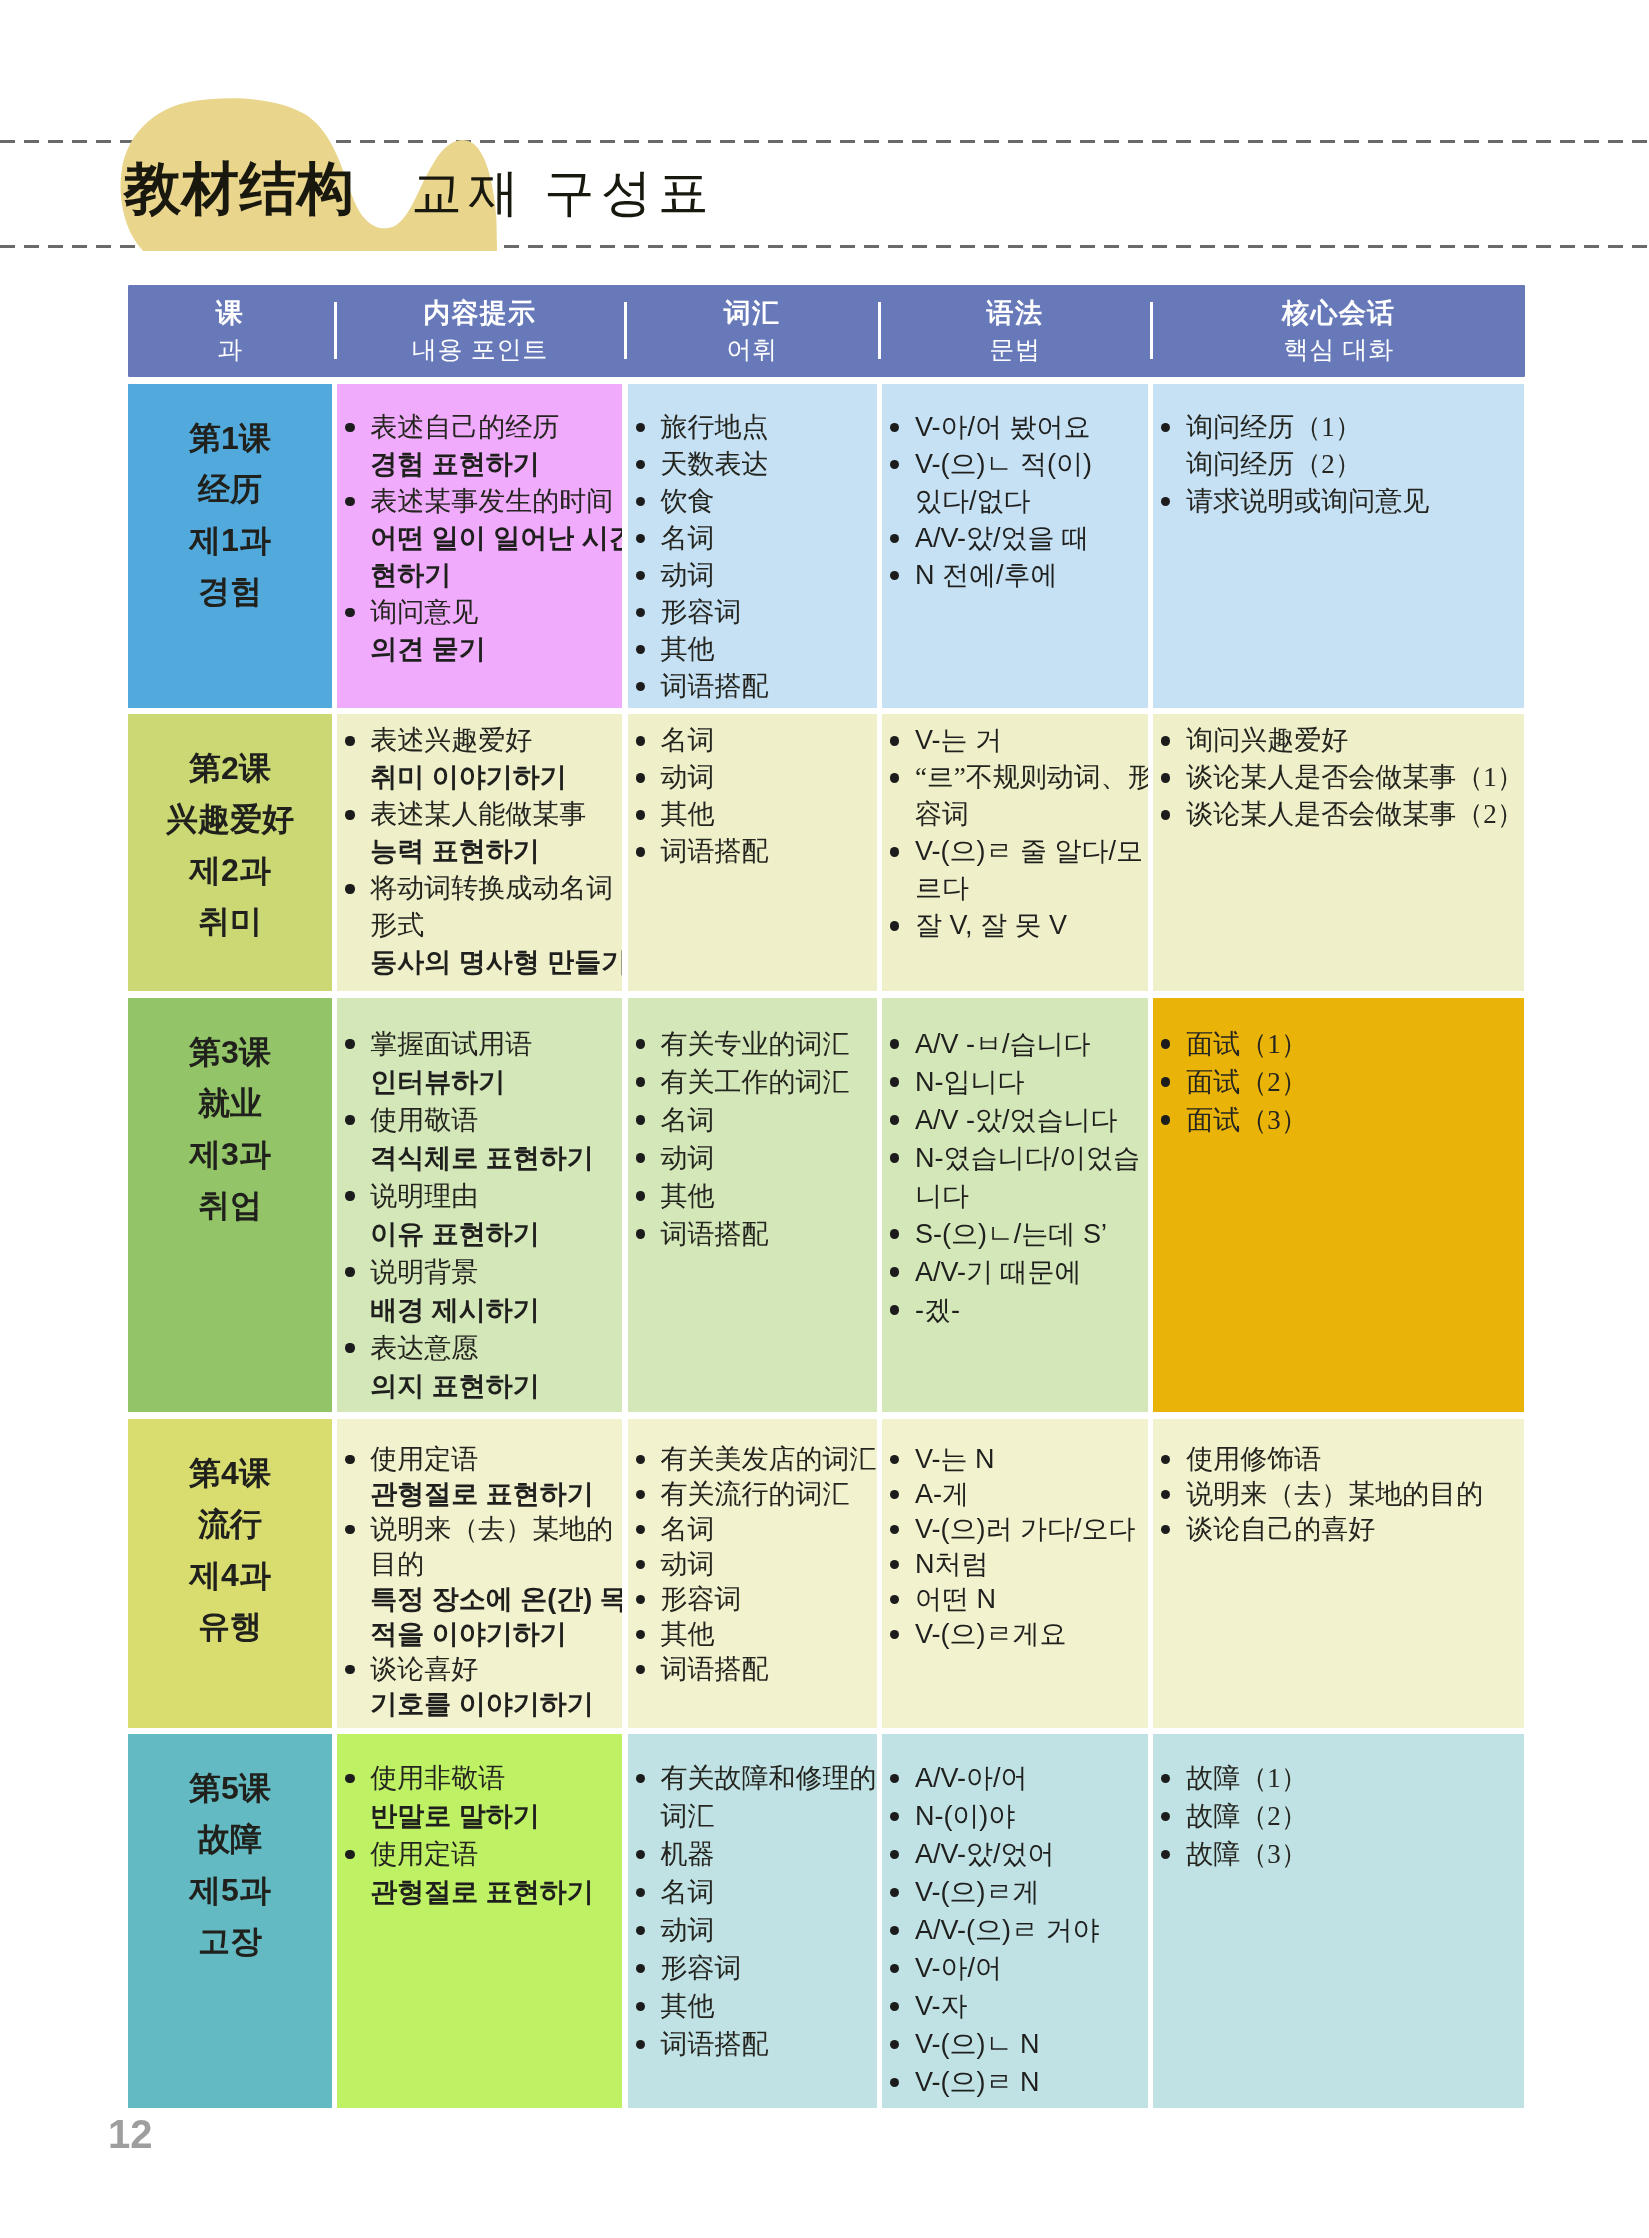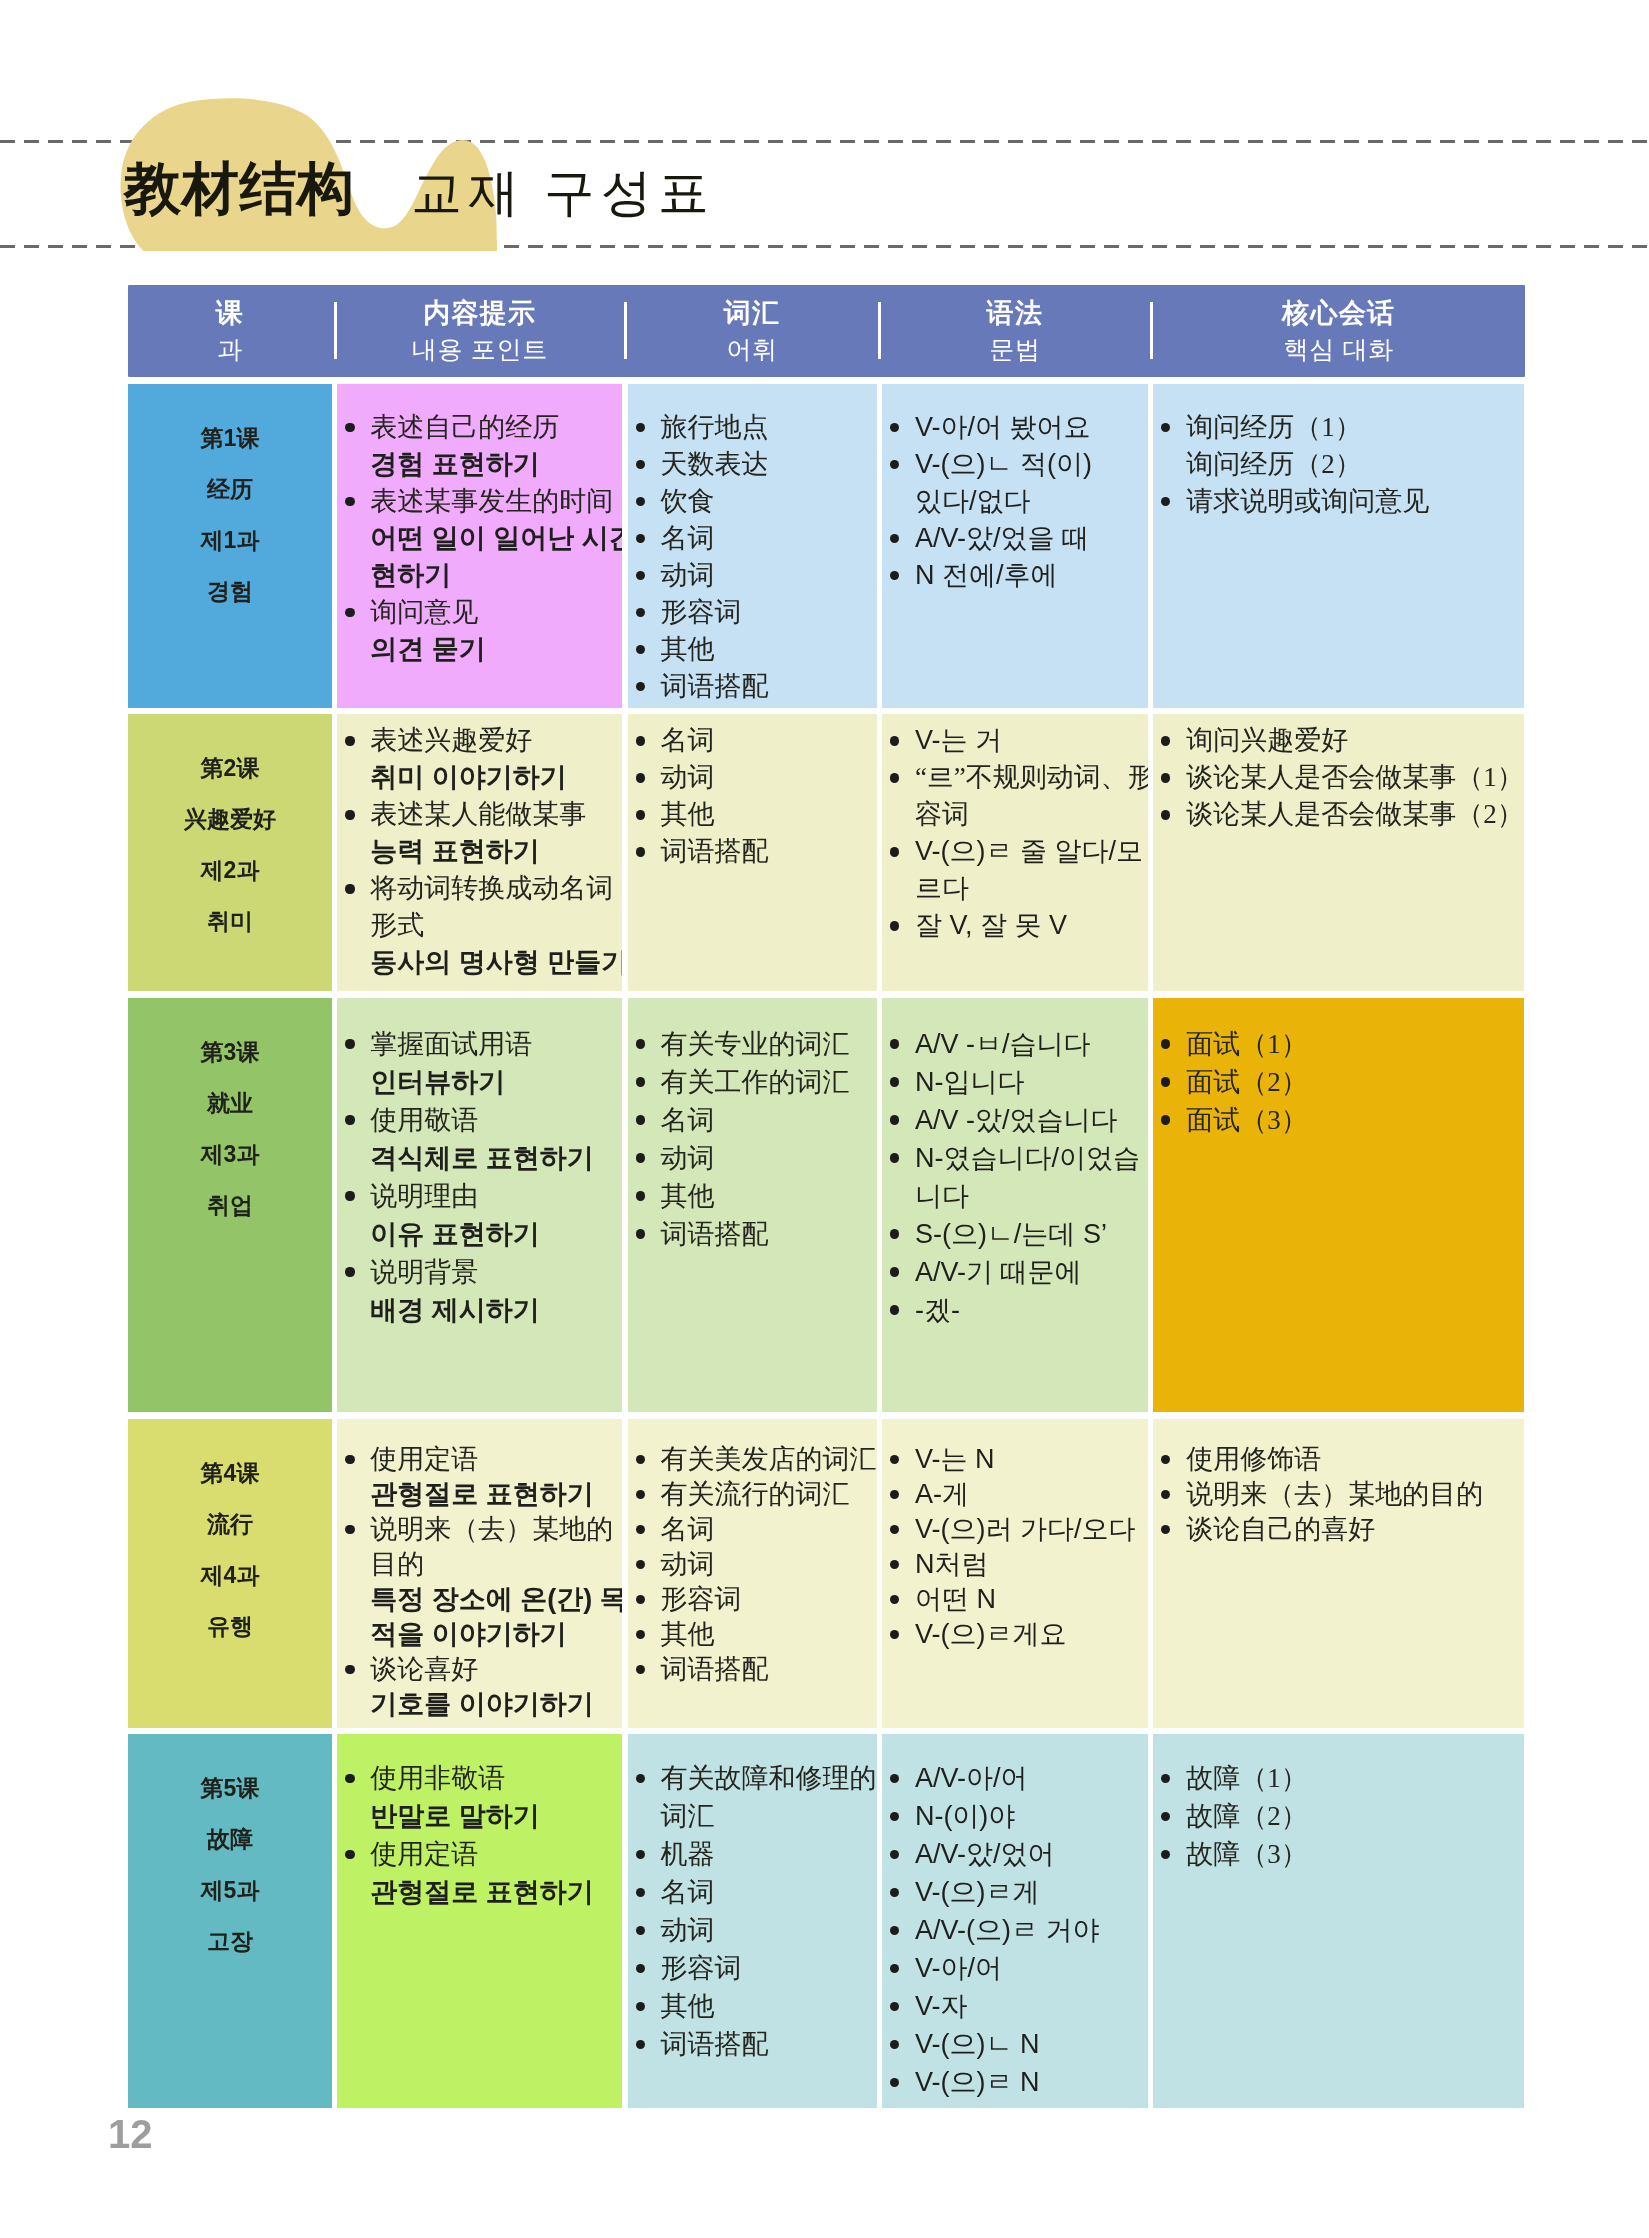--- a/index.html
+++ b/index.html
@@ -39,21 +39,21 @@
     display:grid;grid-template-columns:204px 285px 249px 266px 371px;column-gap:5.3px;
     overflow:hidden;
   }
   .row.r0{height:324px;--lh:37px;--pad:25px;}
   .row.r1{height:277px;--lh:37px;--pad:8px;}
   .row.r2{height:414px;--lh:38px;--pad:27px;}
   .row.r3{height:309px;--lh:35px;--pad:23px;}
   .row.r4{height:374px;--lh:38px;--pad:25px;}
   .cell{overflow:hidden;}
   .cell.lesson{text-align:center;padding-top:29px;}
-  .lline{line-height:51px;font-size:23px;font-weight:700;color:#20211c;}
+  .lline{line-height:51px;font-size:32px;font-weight:700;color:#20211c;}
   .lline.zh{font-family:"Liberation Sans",sans-serif;}
   .lline.ko{font-family:"Liberation Sans",sans-serif;font-weight:600;}
   .cell.list{padding-top:var(--pad);}
   .line{position:relative;padding-left:33px;padding-right:4px;line-height:var(--lh);
     font-size:27px;white-space:nowrap;}
   .line.first::before{
     content:"";position:absolute;left:8px;top:calc((var(--lh) - 9.3px)/2);
     width:9.3px;height:9.3px;border-radius:50%;background:var(--bullet,#1c1c1c);
   }
   .line .zh{font-family:"Liberation Serif",serif;color:#252520;}
@@ -270,20 +270,24 @@
             <div class="line"><span class="ko">격식체로 표현하기</span></div>
           </div>
           <div class="item">
             <div class="line first"><span class="zh">说明理由</span></div>
             <div class="line"><span class="ko">이유 표현하기</span></div>
           </div>
           <div class="item">
             <div class="line first"><span class="zh">说明背景</span></div>
             <div class="line"><span class="ko">배경 제시하기</span></div>
           </div>
+          <div class="item">
+            <div class="line first"><span class="zh">表达意愿</span></div>
+            <div class="line"><span class="ko">의지 표현하기</span></div>
+          </div>
         </div>
         <div class="cell list c-vocab" style="background: rgb(212, 231, 184);">
           <div class="item">
             <div class="line first"><span class="zh">有关专业的词汇</span></div>
           </div>
           <div class="item">
             <div class="line first"><span class="zh">有关工作的词汇</span></div>
           </div>
           <div class="item">
             <div class="line first"><span class="zh">名词</span></div>

